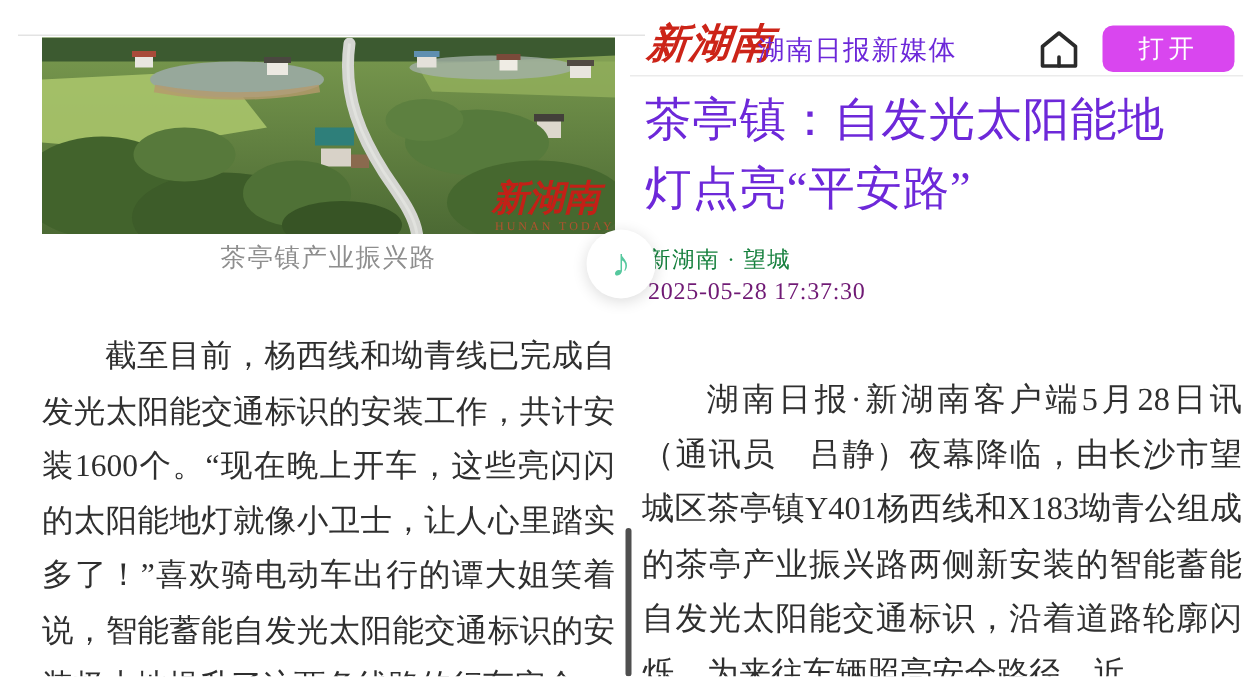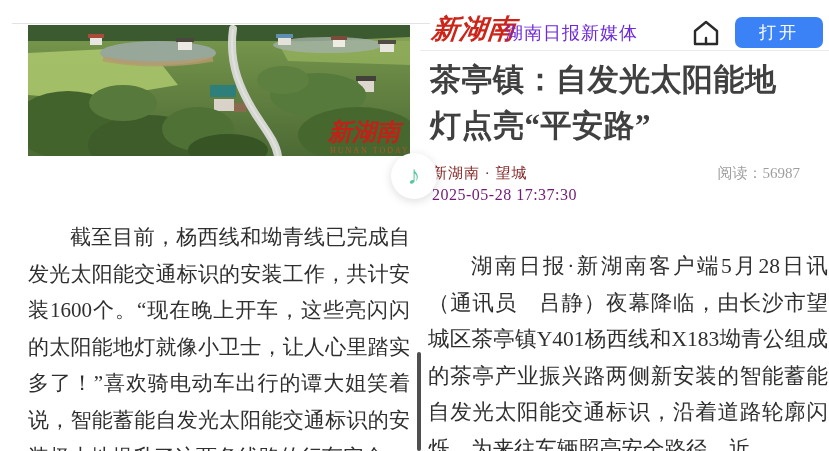--- a/index.html
+++ b/index.html
@@ -25,23 +25,23 @@
   
   .scroll-thumb{left:417px;top:352px;width:4px;height:99px;background:#4f4f4f;border-radius:2px;z-index:7;}
   
   .logo{left:432px;top:11px;font-size:27px;font-weight:bold;font-style:italic;transform:skewX(-6deg);
     letter-spacing:1px;}
   .brand{left:505px;top:21px;font-size:18px;color:#6d28d9;letter-spacing:1px;}
   .home-btn{left:690px;top:17px;width:32px;height:32px;}
   .open-btn{left:735px;top:17px;width:88px;height:31px;border-radius:7px;color:#ffffff;font-size:17px;
     text-align:center;line-height:31px;letter-spacing:3px;font-family:"Liberation Sans","DejaVu Sans",sans-serif;}
   
-  .headline{left:430px;top:57px;width:368px;font-size:31px;font-weight:bold;line-height:46px;color:#404040;
+  .headline{left:430px;top:57px;width:368px;font-size:31px;font-weight:normal;line-height:46px;color:#6d28d9;
     letter-spacing:0.5px;}
-  .source{left:432px;top:164px;font-size:15px;color:#7f1d1d;letter-spacing:1px;}
+  .source{left:432px;top:164px;font-size:15px;color:#15803d;letter-spacing:1px;}
   .read-count{left:640px;top:164px;width:160px;text-align:right;font-size:15px;color:#9e9e9e;}
   .date{left:432px;top:186px;font-size:16px;color:#701a75;letter-spacing:0.5px;}
 </style>
 </head>
 <body>
 
 <div class="page">
 
   <div class="abs top-hairline"></div>
 
@@ -91,43 +91,43 @@
       <ellipse cx="290" cy="70" rx="48" ry="22" fill="#567a3c"></ellipse>
       <ellipse cx="330" cy="110" rx="60" ry="28" fill="#46682f"></ellipse>
       <ellipse cx="255" cy="55" rx="26" ry="14" fill="#5d8040"></ellipse>
       <ellipse cx="200" cy="125" rx="40" ry="16" fill="#375425"></ellipse>
 
       <text x="300" y="115" font-size="24" font-weight="bold" font-style="italic" style="fill: rgb(195, 32, 23);">新湖南</text>
       <text x="302" y="128" font-size="8" letter-spacing="2" opacity="0.85" style="fill: rgb(194, 80, 47);">HUNAN TODAY</text>
     </svg>
   </div>
 
+  <div class="abs caption">茶亭镇产业振兴路</div>
 
   <div class="abs audio-btn">
     <span style="color: rgb(86, 200, 158);">♪</span>
   </div>
 
   <div class="abs para left-para">截至目前，杨西线和坳青线已完成自发光太阳能交通标识的安装工作，共计安装1600个。“现在晚上开车，这些亮闪闪的太阳能地灯就像小卫士，让人心里踏实多了！”喜欢骑电动车出行的谭大姐笑着说，智能蓄能自发光太阳能交通标识的安装极大地提升了这两条线路的行车安全</div>
 
   <div class="abs scroll-thumb"></div>
 
   <div class="abs logo" style="color: rgb(204, 36, 24);">新湖南</div>
   <div class="abs brand">湖南日报新媒体</div>
 
   <div class="abs home-btn">
     <svg width="32" height="32" viewBox="0 0 32 32">
       <path d="M16 5 L27 14 V27 H5 V14 Z" fill="none" stroke="#2a2a2a" stroke-width="2.4" stroke-linejoin="round"></path>
       <path d="M16 21 V27" stroke="#2a2a2a" stroke-width="2.4" stroke-linecap="round"></path>
     </svg>
   </div>
 
-  <div class="abs open-btn" style="background: #3b82f6;">打开</div>
+  <div class="abs open-btn" style="background: #d946ef;">打开</div>
 
   <div class="abs header-divider"></div>
 
   <div class="abs headline">茶亭镇：自发光太阳能地灯点亮“平安路”</div>
   <div class="abs source">新湖南 · 望城</div>
-  <div class="abs read-count">阅读：56987</div>
   <div class="abs date">2025-05-28 17:37:30</div>
 
   <div class="abs para right-para">湖南日报·新湖南客户端5月28日讯（通讯员　吕静）夜幕降临，由长沙市望城区茶亭镇Y401杨西线和X183坳青公组成的茶亭产业振兴路两侧新安装的智能蓄能自发光太阳能交通标识，沿着道路轮廓闪烁，为来往车辆照亮安全路径。近</div>
 
 </div>
 
 </body></html>

